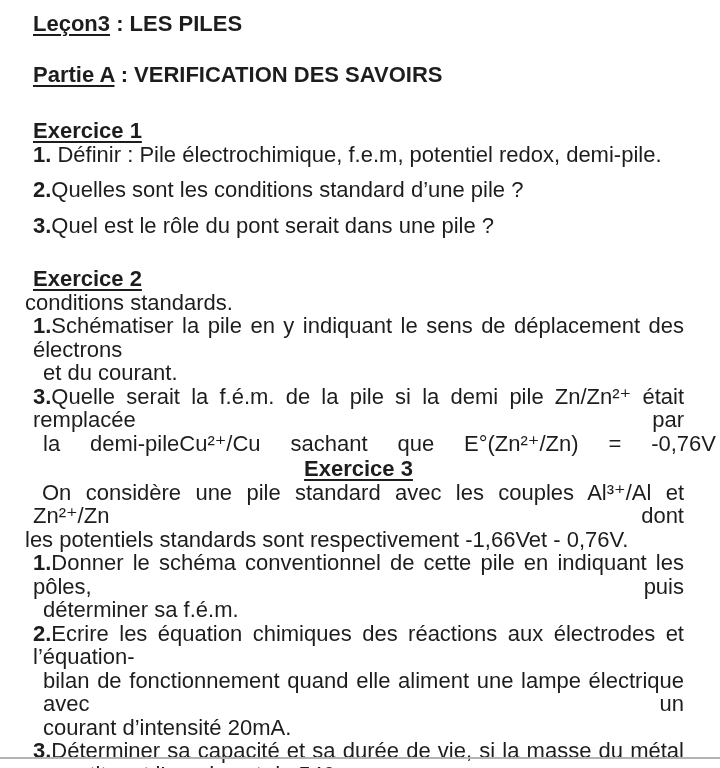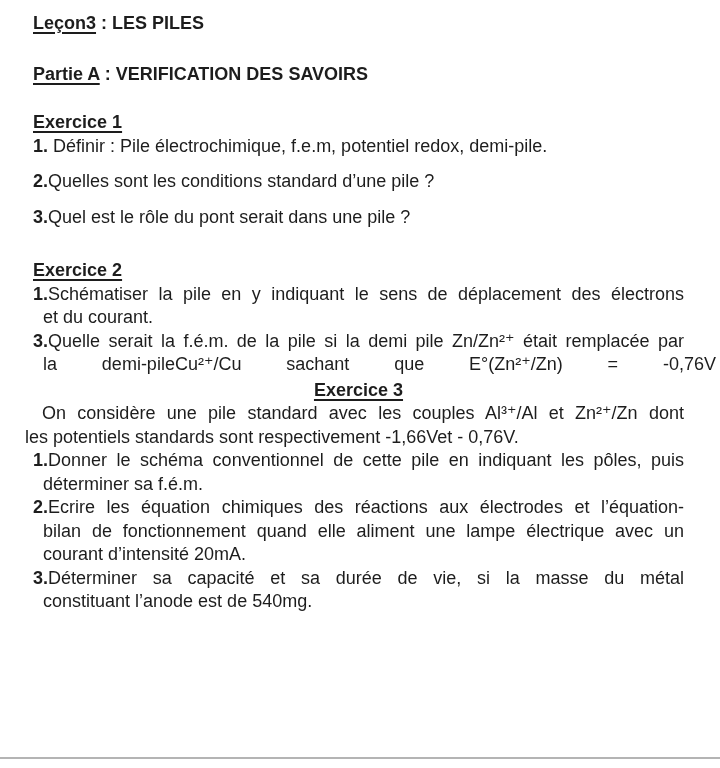--- a/index.html
+++ b/index.html
@@ -3,36 +3,36 @@
 <meta charset="utf-8">
 <style>
   html, body { margin: 0; padding: 0; background: #ffffff; }
   .page {
     position: relative;
     width: 720px;
     height: 768px;
     background: #ffffff;
     overflow: hidden;
     font-family: "Liberation Sans", "DejaVu Sans", sans-serif;
-    font-size: 18px;
+    font-size: 22px;
     line-height: 23.5px;
     color: #1d1d1d;
   }
   .content { padding: 12px 36px 0 33px; }
   .line { white-space: normal; }
   .heading { font-weight: 700; }
   .ul { text-decoration: underline; text-decoration-thickness: 1.5px; text-underline-offset: 3px; }
   .ex-heading {
     font-weight: 700;
     text-decoration: underline;
     text-decoration-thickness: 1.5px;
     text-underline-offset: 3px;
   }
   .h-part { margin-top: 27px; }
-  .h-ex1 { margin-top: 25px; }
+  .h-ex1 { margin-top: 33px; }
   .h-ex2 { margin-top: 30px; }
   .h-ex3 { margin-top: 2px; text-align: center; }
   .gap { margin-top: 12px; }
   .num { font-weight: 700; }
   .just { text-align: justify; text-align-last: justify; }
   .tind { text-indent: 9px; }
   .outd { margin-left: -8px; }
   .cont { padding-left: 10px; }
   .wide { margin-right: -32px; }
   .bottom-line {
@@ -51,20 +51,21 @@
     <div class="line heading"><span class="ul">Leçon3</span><span> : LES PILES</span></div>
 
     <div class="line heading h-part"><span class="ul">Partie A</span><span> : VERIFICATION DES SAVOIRS</span></div>
 
     <div class="line ex-heading h-ex1">Exercice 1</div>
     <div class="line"><span class="num">1.</span><span> Définir : Pile électrochimique, f.e.m, potentiel redox, demi-pile.</span></div>
     <div class="line gap"><span class="num">2.</span><span>Quelles sont les conditions standard d’une pile ?</span></div>
     <div class="line gap"><span class="num">3.</span><span>Quel est le rôle du pont serait dans une pile ?</span></div>
 
     <div class="line ex-heading h-ex2">Exercice 2</div>
+    <div class="line outd">conditions standards.</div>
     <div class="line just"><span class="num">1.</span><span>Schématiser la pile en y indiquant le sens de déplacement des électrons</span></div>
     <div class="line cont">et du courant.</div>
     <div class="line just"><span class="num">3.</span><span>Quelle serait la f.é.m. de la pile si la demi pile Zn/Zn²⁺ était remplacée par</span></div>
     <div class="line cont just wide">la demi-pileCu²⁺/Cu sachant que E°(Zn²⁺/Zn)&nbsp;=&nbsp;-0,76V</div>
 
     <div class="line ex-heading h-ex3">Exercice 3</div>
     <div class="line tind just">On considère une pile standard avec les couples Al³⁺/Al et Zn²⁺/Zn dont</div>
     <div class="line outd">les potentiels standards sont respectivement -1,66Vet - 0,76V.</div>
     <div class="line just"><span class="num">1.</span><span>Donner le schéma conventionnel de cette pile en indiquant les pôles, puis</span></div>
     <div class="line cont">déterminer sa f.é.m.</div>

